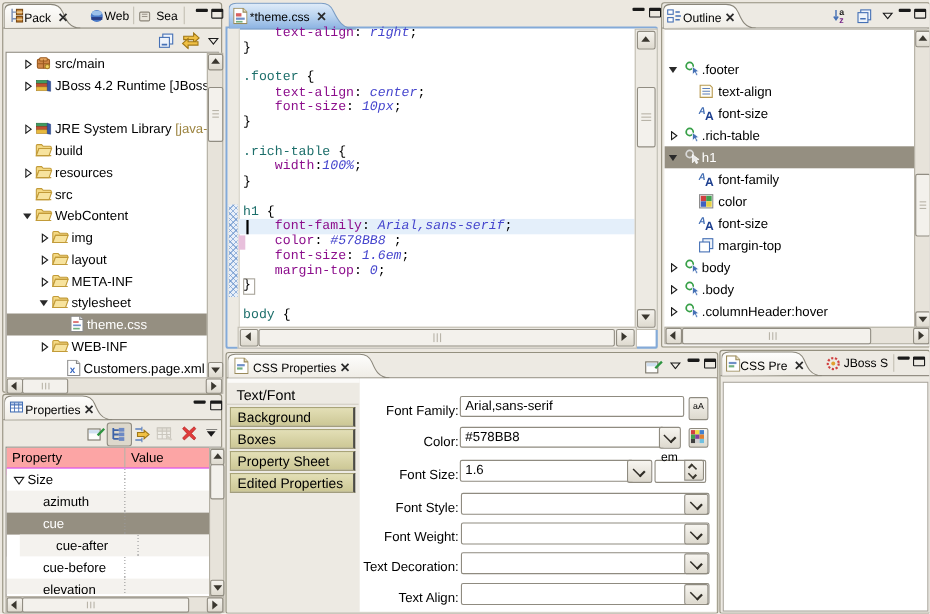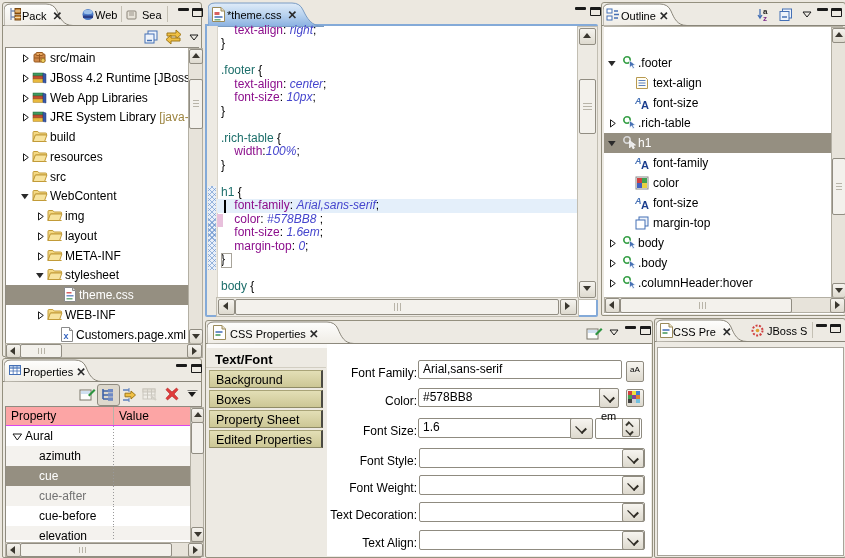--- a/index.html
+++ b/index.html
@@ -16,21 +16,21 @@
 .exp{position:absolute}
 .min,.max{position:absolute;width:13px;height:11px}
 .min i{position:absolute;left:1px;right:1px;top:1px;height:3px;background:#1a1a1a;border-radius:1px}
 .max i{position:absolute;left:1px;right:1px;top:1px;bottom:1px;border:1px solid #1a1a1a;border-top-width:3px;border-radius:1px}
 .sb{position:absolute;background:#e7e3da;border:1px solid #b3afa3}
 .sbt{position:absolute;background:#f3f1ec;border:1px solid #918d82;border-radius:2px}
 .gripv{position:absolute;left:3px;right:3px;height:1px;background:#b8b4a8}
 .griph{position:absolute;top:3px;bottom:3px;width:1px;background:#b8b4a8}
 .sbb{position:absolute;background:linear-gradient(#f5f3ee,#dedacf);border:1px solid #918d82;border-radius:2px}
 .ar{position:absolute;width:0;height:0}
-.mono{font-family:Liberation Sans, sans-serif;font-size:12px;line-height:13.47px;white-space:pre}
+.mono{font-family:Liberation Mono, monospace;font-size:12px;line-height:13.47px;white-space:pre}
 .sc{color:#1c6e6a}.pr{color:#8c0e8c}.va{color:#4545cd;font-style:italic}
 .lbl{position:absolute;text-align:right;font-size:12px;white-space:nowrap}
 .inp{position:absolute;background:#fff;border:1px solid #8f8b80;border-radius:2px;font-size:12px}
 .cbtn{position:absolute;background:linear-gradient(#f7f5f0,#ddd9ce);border:1px solid #8f8b80;border-radius:2px}
 .chev{position:absolute;width:8px;height:8px;border-right:2.5px solid #2f2c26;border-bottom:2.5px solid #2f2c26;transform:rotate(45deg) scale(1,.68);transform-origin:center}
 .ktab{position:absolute;left:3px;width:114px;height:18px;background:linear-gradient(#e3dfb6,#ccc795);border:1px solid #a9a478;border-right:2px solid #4b4a42;border-bottom-color:#8f8b66;font-size:12.5px;padding:2px 0 0 6px;box-sizing:border-box}
 </style></head><body>
 <div id="root">
 
 <div class="part" style="left:2px;top:2px;width:198px;height:353px">
@@ -111,34 +111,20 @@
           <span style="position:absolute;left:26px;top:0;height:20px">
             <svg width="16" height="13" style="position:absolute;top:3px">
               <rect x="1" y="2" width="10" height="3" fill="#3f9a60" stroke="#1f6a3a" stroke-width="0.5"></rect>
               <rect x="1" y="5" width="10" height="3" fill="#c05030" stroke="#8a3018" stroke-width="0.5"></rect>
               <rect x="1" y="8" width="10" height="3.5" fill="#e8b93e" stroke="#a8802a" stroke-width="0.5"></rect>
               <path d="M11 2 L14 3 L14 12 L11 11.5 Z" fill="#3858a8" stroke="#203878" stroke-width="0.5"></path>
             </svg>
           </span>
           <span style="position:absolute;left:44px;top:3px">JBoss 4.2 Runtime [JBoss 4.</span>
         </div>
-        <div class="row" style="left:0;top:39.5px;width:184px;height:20px">
-          <svg class="exp" style="left:16px;top:6px" width="8" height="9">
-            <path d="M1.5 0.8 L6.3 4.4 L1.5 8 Z" fill="#fdfdfd" stroke="#1a1a1a"></path>
-          </svg>
-          <span style="position:absolute;left:26px;top:0;height:20px">
-            <svg width="16" height="13" style="position:absolute;top:3px">
-              <rect x="1" y="2" width="10" height="3" fill="#3f9a60" stroke="#1f6a3a" stroke-width="0.5"></rect>
-              <rect x="1" y="5" width="10" height="3" fill="#c05030" stroke="#8a3018" stroke-width="0.5"></rect>
-              <rect x="1" y="8" width="10" height="3.5" fill="#e8b93e" stroke="#a8802a" stroke-width="0.5"></rect>
-              <path d="M11 2 L14 3 L14 12 L11 11.5 Z" fill="#3858a8" stroke="#203878" stroke-width="0.5"></path>
-            </svg>
-          </span>
-          <span style="position:absolute;left:44px;top:3px">Web App Libraries</span>
-        </div>
         <div class="row" style="left:0;top:59.25px;width:184px;height:20px">
           <svg class="exp" style="left:16px;top:6px" width="8" height="9">
             <path d="M1.5 0.8 L6.3 4.4 L1.5 8 Z" fill="#fdfdfd" stroke="#1a1a1a"></path>
           </svg>
           <span style="position:absolute;left:26px;top:0;height:20px">
             <svg width="16" height="13" style="position:absolute;top:3px">
               <rect x="1" y="2" width="10" height="3" fill="#3f9a60" stroke="#1f6a3a" stroke-width="0.5"></rect>
               <rect x="1" y="5" width="10" height="3" fill="#c05030" stroke="#8a3018" stroke-width="0.5"></rect>
               <rect x="1" y="8" width="10" height="3.5" fill="#e8b93e" stroke="#a8802a" stroke-width="0.5"></rect>
               <path d="M11 2 L14 3 L14 12 L11 11.5 Z" fill="#3858a8" stroke="#203878" stroke-width="0.5"></path>
@@ -348,32 +334,32 @@
   <div id="prtbl" class="p" style="left:3px;top:48px;width:184px;height:133px;overflow:hidden">
         <div style="position:absolute;left:0;top:0;width:184px;height:18px;background:#fca5a5;border-bottom:7px solid #d946ef">
           <span style="position:absolute;left:5px;top:2px">Property</span>
           <span style="position:absolute;left:113px;top:2px">Value</span>
           <span style="position:absolute;left:107px;top:0;bottom:0;width:1px;background:#b7b3a7"></span>
         </div>
         <div style="position:absolute;left:0;top:19px;width:184px;height:20px;background:#fff;color:#000">
           <svg style="position:absolute;left:6px;top:7px" width="11" height="8">
             <path d="M1 1 L9.6 1 L5.3 7 Z" fill="#fdfdfd" stroke="#1a1a1a"></path>
           </svg>
-          <span style="position:absolute;left:19px;top:3px;font-size:12px">Aural</span>
+          <span style="position:absolute;left:19px;top:3px;font-size:12px">Size</span>
           <span style="position:absolute;left:107px;top:0;bottom:0;width:1px;background:repeating-linear-gradient(#999 0,#999 1px,transparent 1px,transparent 3px)"></span>
         </div>
         <div style="position:absolute;left:0;top:39px;width:184px;height:20px;background:#f4f2ee;color:#000">
           <span style="position:absolute;left:33px;top:3px;font-size:12px">azimuth</span>
           <span style="position:absolute;left:107px;top:0;bottom:0;width:1px;background:repeating-linear-gradient(#999 0,#999 1px,transparent 1px,transparent 3px)"></span>
         </div>
         <div style="position:absolute;left:0;top:59px;width:184px;height:20px;background:#958f81;color:#fff">
           <span style="position:absolute;left:33px;top:3px;font-size:12px">cue</span>
           <span style="position:absolute;left:107px;top:0;bottom:0;width:1px;background:repeating-linear-gradient(#999 0,#999 1px,transparent 1px,transparent 3px)"></span>
         </div>
-        <div style="position:absolute;left:0;top:79px;width:184px;height:20px;background:#f4f2ee;color:#737373">
+        <div style="position:absolute;left:12px;top:79px;width:184px;height:20px;background:#f4f2ee;color:#000000">
           <span style="position:absolute;left:33px;top:3px;font-size:12px">cue-after</span>
           <span style="position:absolute;left:107px;top:0;bottom:0;width:1px;background:repeating-linear-gradient(#999 0,#999 1px,transparent 1px,transparent 3px)"></span>
         </div>
         <div style="position:absolute;left:0;top:99px;width:184px;height:20px;background:#fff;color:#000">
           <span style="position:absolute;left:33px;top:3px;font-size:12px">cue-before</span>
           <span style="position:absolute;left:107px;top:0;bottom:0;width:1px;background:repeating-linear-gradient(#999 0,#999 1px,transparent 1px,transparent 3px)"></span>
         </div>
         <div style="position:absolute;left:0;top:119px;width:184px;height:20px;background:#f4f2ee;color:#000">
           <span style="position:absolute;left:33px;top:3px;font-size:12px">elevation</span>
           <span style="position:absolute;left:107px;top:0;bottom:0;width:1px;background:repeating-linear-gradient(#999 0,#999 1px,transparent 1px,transparent 3px)"></span>
@@ -684,21 +670,21 @@
       </svg>
   <div class="min" style="left:418px;top:4px">
         <i></i>
       </div>
   <div class="max" style="left:433px;top:4px">
         <i></i>
       </div>
 
   <div class="p" style="left:121px;top:23px;width:324px;height:212px;background:#fff"></div>
   <div class="p" style="left:1px;top:23px;width:120px;height:4px;background:#fbfaf8"></div>
-  <div class="p" style="left:9px;top:31px;font-weight:bold;font-size:13px">Text/Font</div>
+  <div class="p" style="left:9px;top:31px;font-weight:normal;font-size:13px">Text/Font</div>
   <div class="p" style="left:0;top:46px;width:120px;height:1px;background:#d2cec2"></div>
   <div class="ktab" style="top:49px">Background</div>
   <div class="ktab" style="top:69px">Boxes</div>
   <div class="ktab" style="top:89px">Property Sheet</div>
   <div class="ktab" style="top:109px">Edited Properties</div>
 
   <div class="lbl" style="left:103px;top:45px;width:108px">Font Family:</div>
   <div class="inp" style="left:212px;top:39px;width:198px;height:16px;padding:1px 0 0 4px">Arial,sans-serif</div>
   <div class="cbtn" style="left:420px;top:40px;width:16px;height:16px;font-size:8px;text-align:center;padding-top:3px">aA</div>
   <div class="lbl" style="left:103px;top:73px;width:108px">Color:</div>

